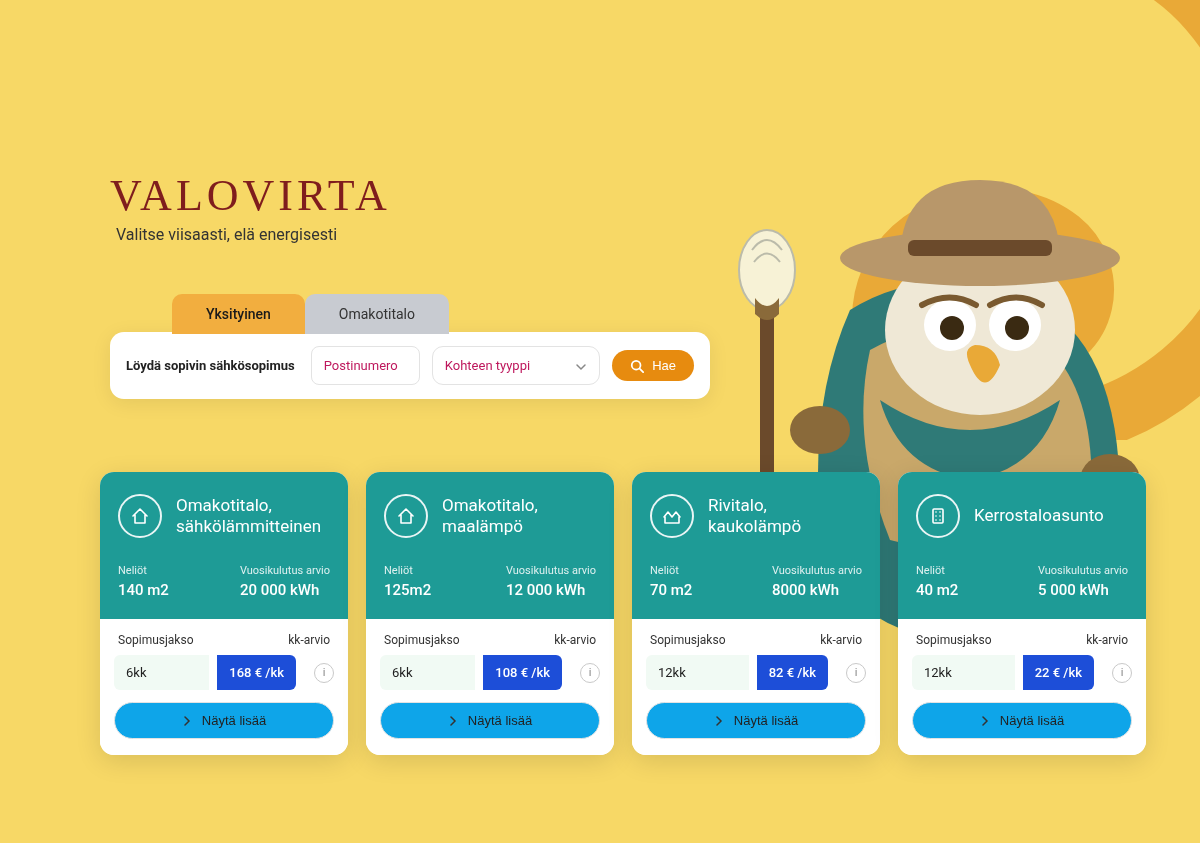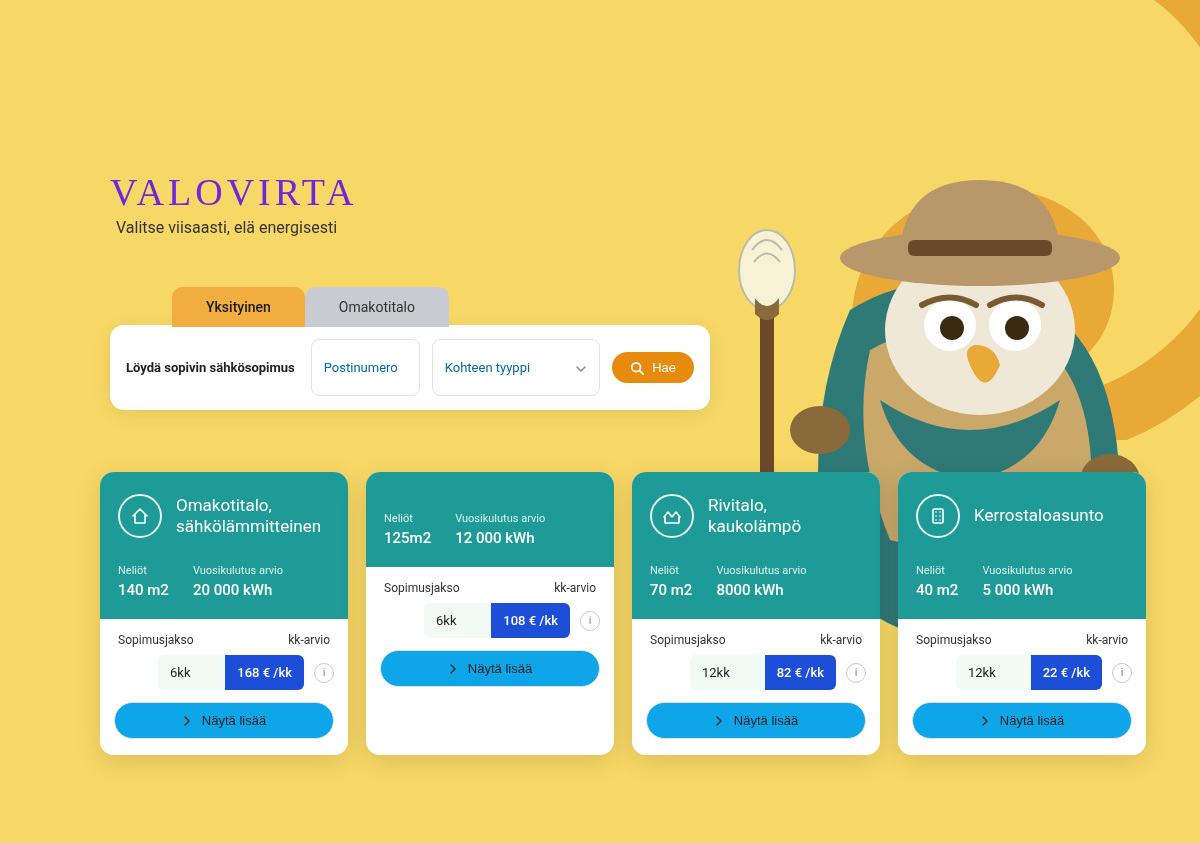--- a/index.html
+++ b/index.html
@@ -29,24 +29,24 @@
     z-index: 3;
     pointer-events: none;
   }
   .container {
     position: relative;
     z-index: 2;
     padding: 170px 100px 0 110px;
   }
   .brand {
     font-family: Georgia, "Times New Roman", serif;
-    font-size: 38px;
+    font-size: 44px;
     letter-spacing: 4px;
     font-weight: 400;
-    color: #6d28d9;
+    color: #7f1d1d;
   }
   .tagline {
     font-size: 16px;
     color: #333;
     margin-top: 4px;
     margin-left: 6px;
   }
   .search-block {
     margin-top: 48px;
     width: 600px;
@@ -86,31 +86,31 @@
   .search-label {
     font-size: 13px;
     color: #222;
     flex: 0 0 auto;
     padding-right: 4px;
     font-weight: bold;
   }
   .field {
     border: 1px solid #e3e3e3;
     border-radius: 8px;
-    padding: 20px 12px;
-    font-size: 13px;
-    color: #0369a1;
+    padding: 11px 12px;
+    font-size: 13px;
+    color: #be185d;
     background: #fff;
     display: flex;
     align-items: flex-end;
     justify-content: space-between;
     gap: 10px;
   }
   .field.postal { width: 110px; }
-  .field.type   { width: 170px; }
+  .field.type   { width: 170px; border-radius: 11px; }
   .btn-search {
     background: #E78B0F;
     color: #fff;
     border: none;
     border-radius: 999px;
     padding: 8px 18px;
     font-size: 13px;
     display: flex;
     align-items: center;
     gap: 8px;
@@ -157,20 +157,21 @@
   }
   .icon-ring svg { width: 20px; height: 20px; stroke: #fff; fill: none; stroke-width: 1.6; }
   .card-title {
     font-size: 17px;
     line-height: 1.25;
   }
   .metrics {
     display: flex;
     gap: 24px;
     margin-top: 22px;
+    justify-content: space-between;
   }
   .metric-label {
     font-size: 11px;
     opacity: .85;
   }
   .metric-value {
     font-size: 15px;
     font-weight: 500;
     margin-top: 4px;
     white-space: nowrap;
@@ -182,23 +183,22 @@
   .body-head {
     display: flex;
     justify-content: space-between;
     font-size: 12px;
     color: #333;
     padding: 0 4px 8px;
   }
   .price-row {
     display: flex;
     align-items: stretch;
-    gap: 0;
+    gap: 8px;
     margin-bottom: 12px;
-    margin-left: 44px;
   }
   .period-box {
     flex: 1;
     background: #F1FAF4;
     border-radius: 6px 0 0 6px;
     padding: 10px 12px;
     font-size: 13px;
     color: #222;
     display: flex;
     align-items: center;
@@ -345,20 +345,28 @@
       <button class="show-more">
         <svg viewBox="0 0 10 10">
             <path d="M3 1 L7 5 L3 9" fill="none" stroke="#333" stroke-width="1.5" stroke-linecap="round"></path>
           </svg>
         <span>Näytä lisää</span>
       </button>
     </div>
     </div>
     <div class="card">
     <div class="card-top">
+      <div class="card-head">
+        <div class="icon-ring">
+          <svg viewBox="0 0 20 20" stroke-linecap="round" stroke-linejoin="round">
+              <use href="#ic-house"></use>
+            </svg>
+        </div>
+        <div class="card-title">Omakotitalo, maalämpö</div>
+      </div>
       <div class="metrics">
         <div>
           <div class="metric-label">Neliöt</div>
           <div class="metric-value">125m2</div>
         </div>
         <div>
           <div class="metric-label">Vuosikulutus arvio</div>
           <div class="metric-value">12 000 kWh</div>
         </div>
       </div>

